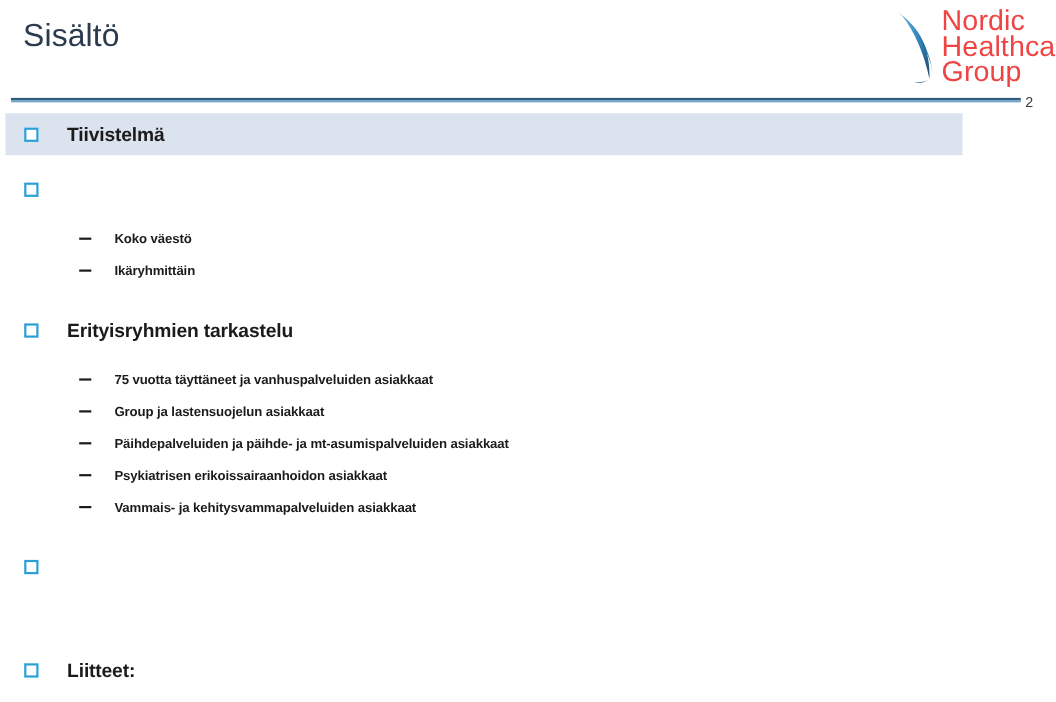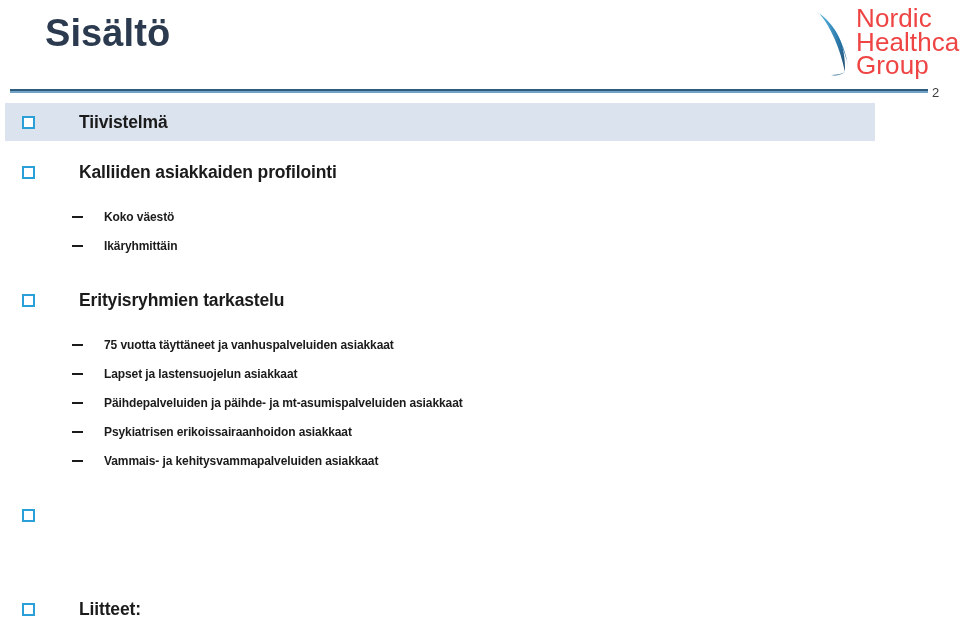--- a/index.html
+++ b/index.html
@@ -17,27 +17,26 @@
     height: 638px;
     background: #ffffff;
     overflow: hidden;
   }
 
   
   #slide-title {
     position: absolute;
     left: 21px;
     top: 14px;
-    font-size: 38px;
+    font-size: 29px;
     line-height: 38px;
-    font-weight: 700;
+    font-weight: 400;
     color: #2b3a4e;
     letter-spacing: 0.1px;
     white-space: nowrap;
-    margin-left: 24px;
   }
 
   
   #logo {
     position: absolute;
     left: 812px;
     top: 6px;
     width: 148px;
     height: 76px;
   }
@@ -133,21 +132,20 @@
   .lvl1 .label {
     position: absolute;
     left: 61px;
     top: 7px;
     font-size: 17.5px;
     line-height: 24px;
     font-weight: 700;
     color: #1b1b1b;
     letter-spacing: -0.15px;
     white-space: nowrap;
-    margin-left: 18px;
   }
   
   .lvl2 {
     height: 29px;
   }
   .lvl2 .marker {
     position: absolute;
     left: 72px;
     top: 13px;
     width: 11px;
@@ -217,21 +215,20 @@
   <div id="highlight-band"></div>
 
   <div id="content">
       <div class="bullet-row lvl1">
         <span class="marker"></span>
         <span class="label">Tiivistelmä</span>
       </div>
       <div class="spacer-sm"></div>
       <div class="bullet-row lvl1">
         <span class="marker"></span>
-        <span class="label">Kalliiden asiakkaiden profilointi</span>
       </div>
       <div class="spacer-sm"></div>
       <div class="bullet-row lvl2">
         <span class="marker"></span>
         <span class="label">Koko väestö</span>
       </div>
       <div class="bullet-row lvl2">
         <span class="marker"></span>
         <span class="label">Ikäryhmittäin</span>
       </div>
@@ -240,21 +237,21 @@
         <span class="marker"></span>
         <span class="label">Erityisryhmien tarkastelu</span>
       </div>
       <div class="spacer-sm"></div>
       <div class="bullet-row lvl2">
         <span class="marker"></span>
         <span class="label">75 vuotta täyttäneet ja vanhuspalveluiden asiakkaat</span>
       </div>
       <div class="bullet-row lvl2">
         <span class="marker"></span>
-        <span class="label">Lapset ja lastensuojelun asiakkaat</span>
+        <span class="label">Group ja lastensuojelun asiakkaat</span>
       </div>
       <div class="bullet-row lvl2">
         <span class="marker"></span>
         <span class="label">Päihdepalveluiden ja päihde- ja mt-asumispalveluiden asiakkaat</span>
       </div>
       <div class="bullet-row lvl2">
         <span class="marker"></span>
         <span class="label">Psykiatrisen erikoissairaanhoidon asiakkaat</span>
       </div>
       <div class="bullet-row lvl2">

